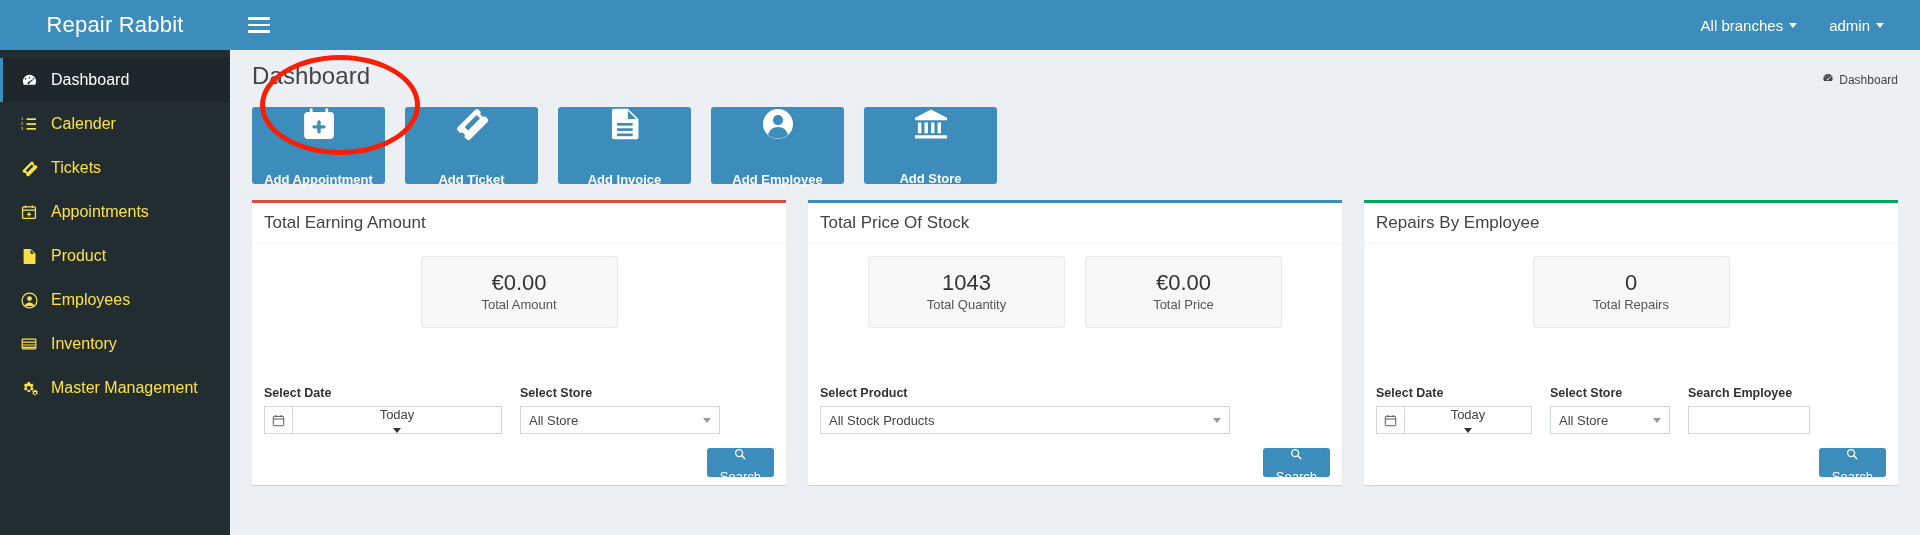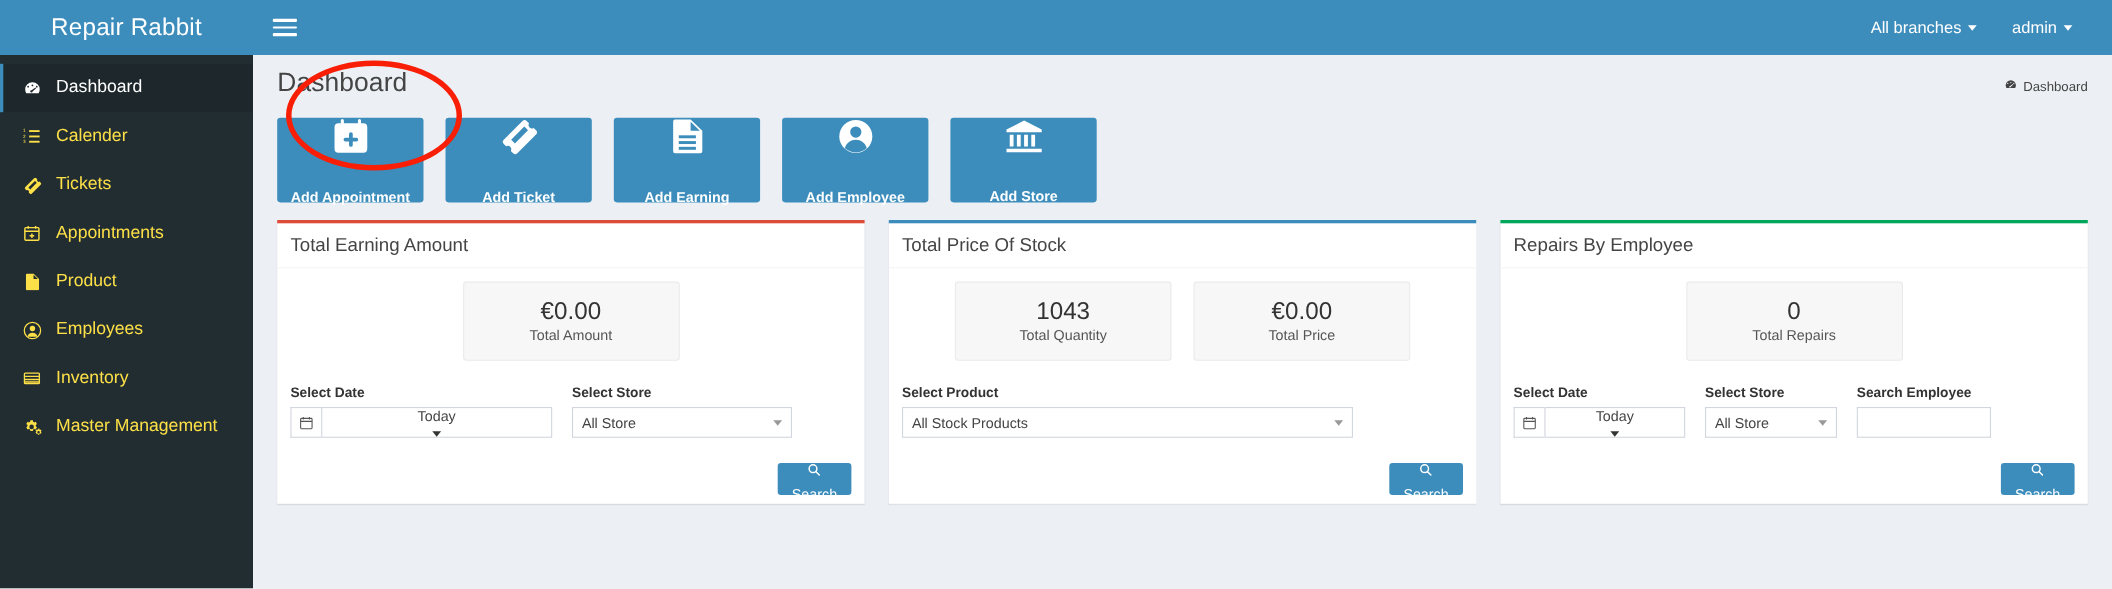--- a/index.html
+++ b/index.html
@@ -98,21 +98,21 @@
   .stats { display: flex; justify-content: center; gap: 20px; }
   .stat-card {
     background: #f7f7f7; border: 1px solid #eaeaea; border-radius: 3px;
     width: 197px; height: 72px;
     display: flex; flex-direction: column; align-items: center; justify-content: center; gap: 3px;
   }
   .stat-value { font-size: 22px; color: #333; font-weight: 400; line-height: 1; }
   .stat-label { font-size: 13px; color: #555; }
 
   .form-row { display: flex; gap: 18px; margin-top: 22px; }
-  .field { display: flex; flex-direction: column; gap: 6px; }
+  .field { display: flex; flex-direction: column; gap: 6px; margin-top: 36px; }
   .field-label { font-size: 12.5px; font-weight: bold; color: #333; }
   .input-group { display: flex; height: 28px; }
   .addon {
     width: 28px; border: 1px solid #d2d6de; border-right: none;
     background: #fff; display: flex; align-items: center; justify-content: center;
     color: #555; font-size: 13px;
   }
   .ctrl {
     border: 1px solid #d2d6de; background: #fff; height: 28px;
     font-size: 13px; color: #444; padding: 0 8px;
@@ -303,21 +303,21 @@
           <span class="tile-ico">
             <svg width="32" height="34" viewBox="0 0 22 24" fill="#fff">
                 <path d="M3 1.2h10L20.5 8.4V21.6a1.2 1.2 0 0 1-1.2 1.2H3a1.2 1.2 0 0 1-1.2-1.2V2.4A1.2 1.2 0 0 1 3 1.2zm10 1.4v5.8h5.9z"></path>
                 <g fill="#3c8dbc">
                   <rect x="5.4" y="11.3" width="11" height="1.9"></rect>
                   <rect x="5.4" y="15" width="11" height="1.9"></rect>
                   <rect x="5.4" y="18.7" width="11" height="1.9"></rect>
                 </g>
               </svg>
           </span>
-          <span class="tile-label">Add Earning</span>
+          <span class="tile-label">Add Invoice</span>
         </div>
 
         <div class="tile">
           <span class="tile-ico">
             <svg width="34" height="34" viewBox="0 0 24 24" fill="none">
                 <circle cx="12" cy="12" r="10.6" fill="#fff"></circle>
                 <circle cx="12" cy="9.2" r="3.6" fill="#3c8dbc"></circle>
                 <path d="M5 19.6c.9-3.6 3.8-5.5 7-5.5s6.1 1.9 7 5.5a10.5 10.5 0 0 1-14 0z" fill="#3c8dbc"></path>
               </svg>
           </span>

